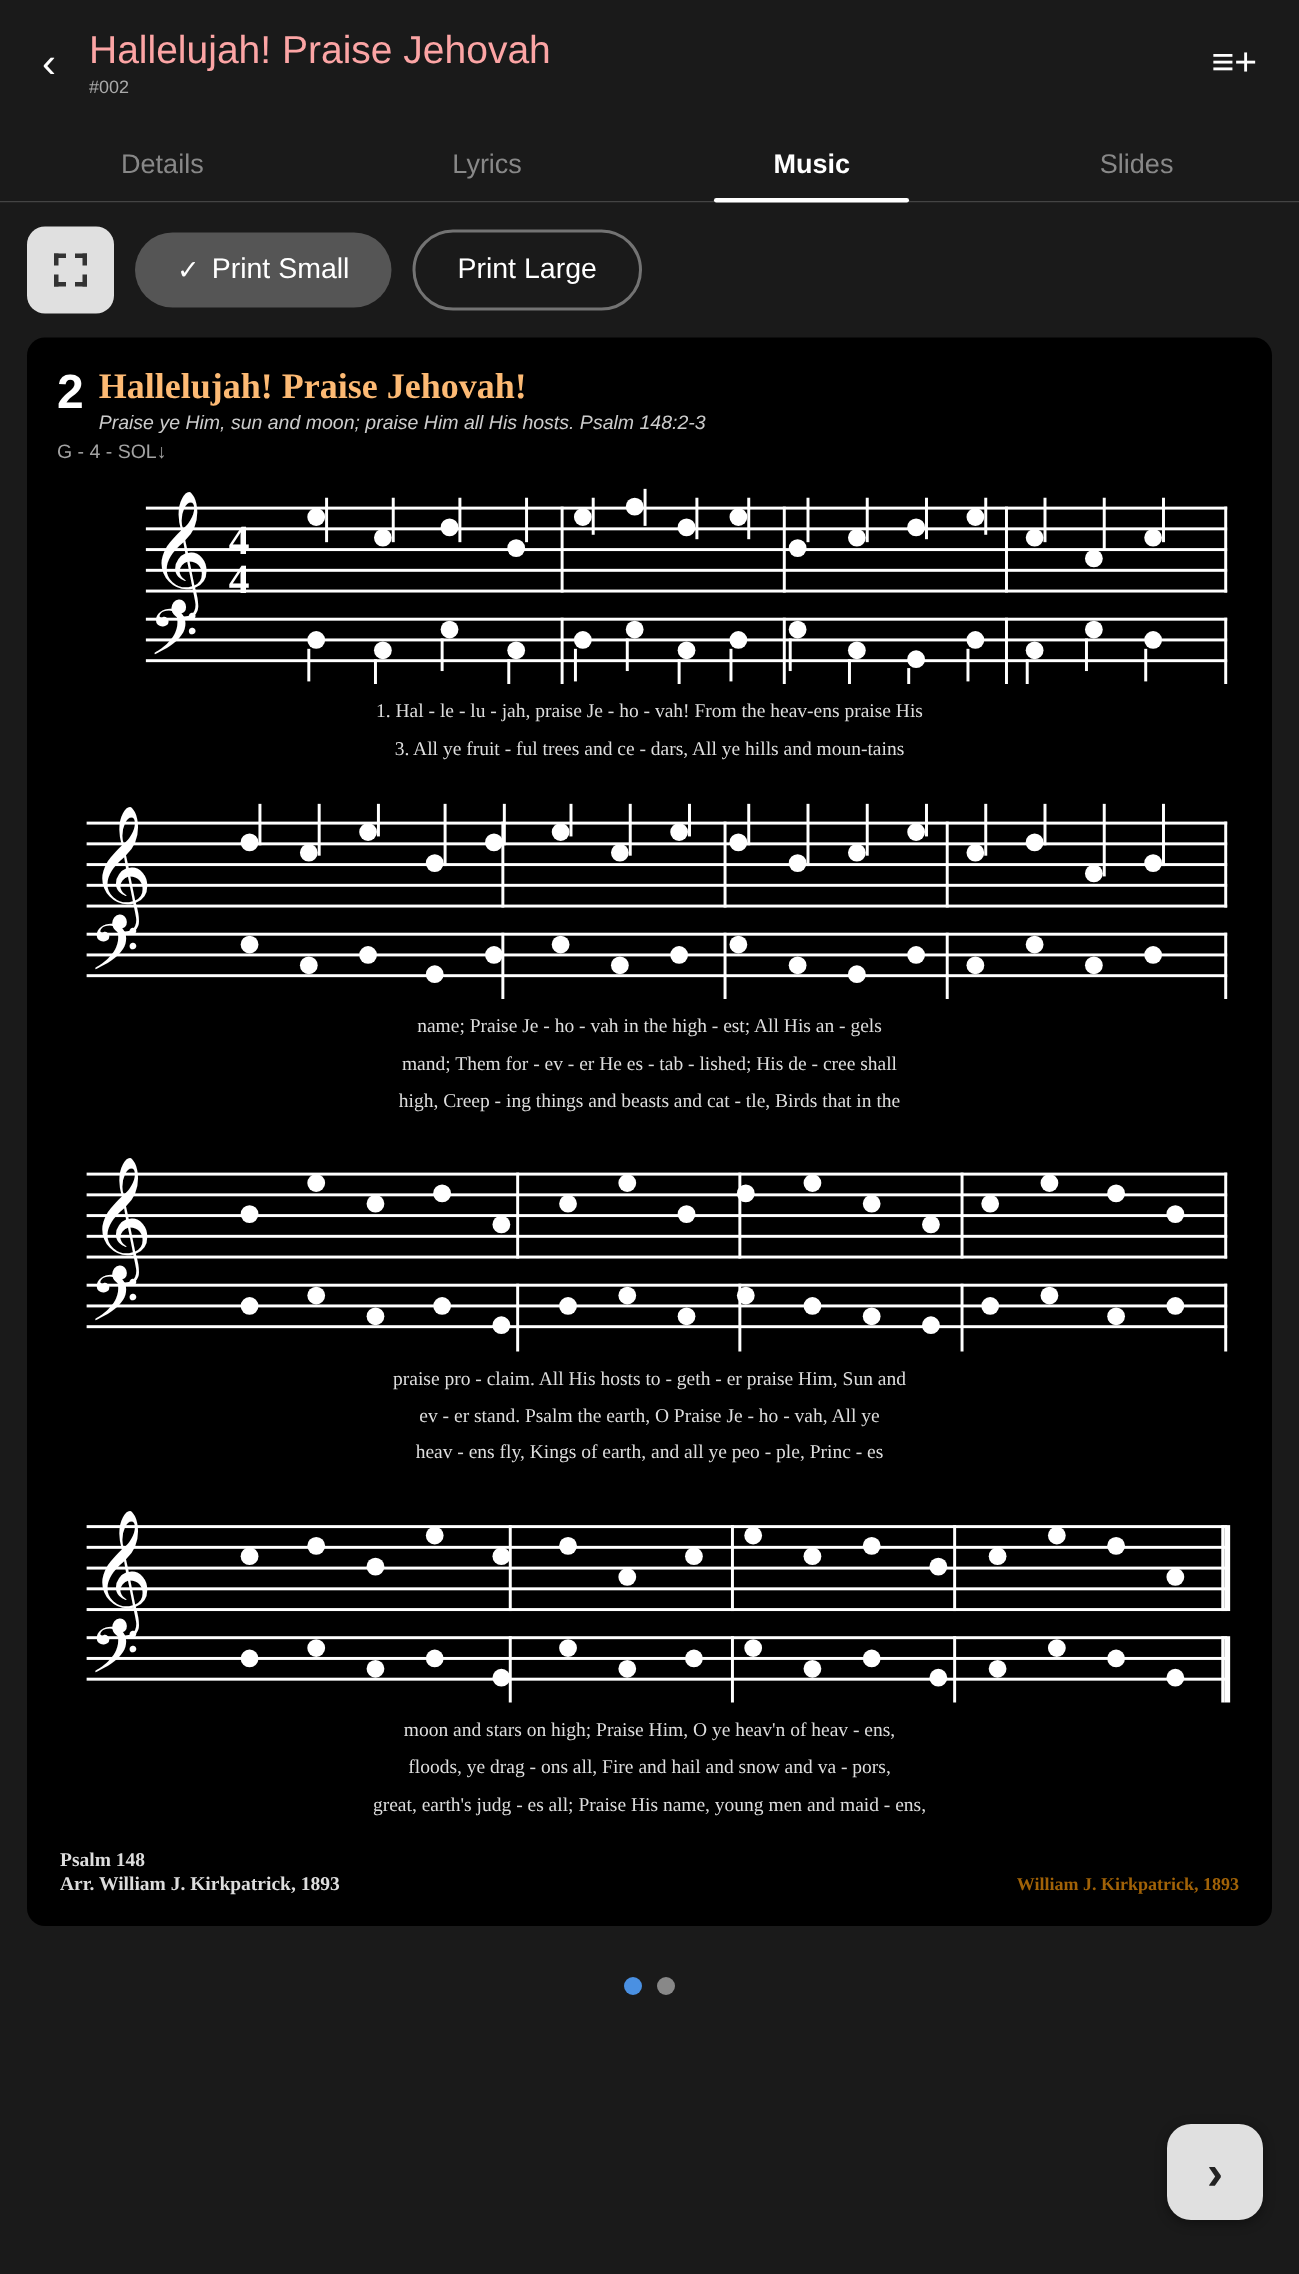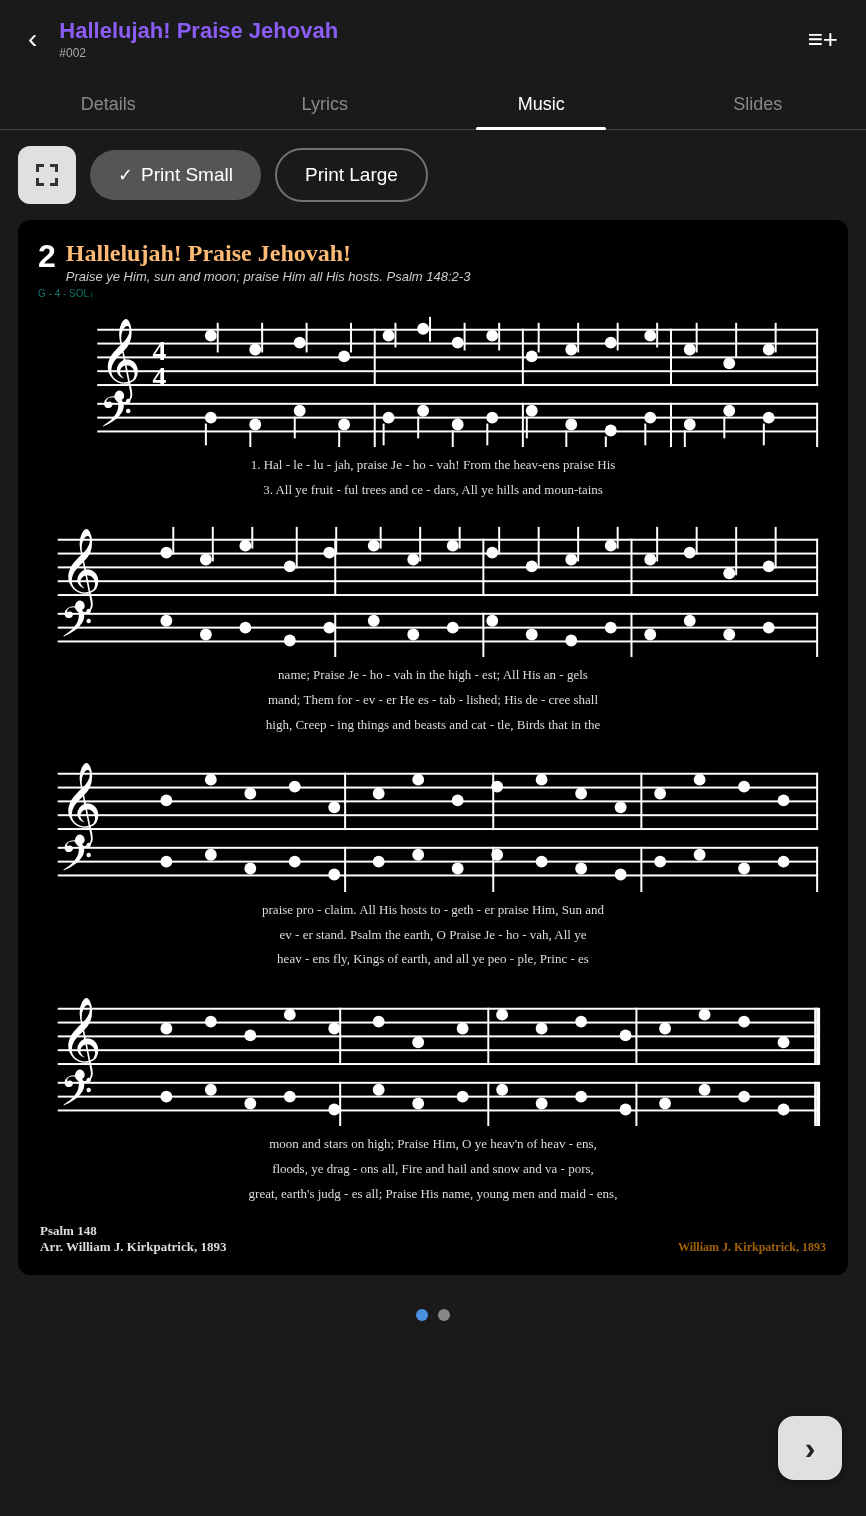--- a/index.html
+++ b/index.html
@@ -28,23 +28,23 @@
     }
     .back-btn {
       color: #fff;
       font-size: 28px;
       cursor: pointer;
       padding: 4px 8px;
       line-height: 1;
     }
     .header-title-block {}
     .header-title {
-      font-size: 22px;
-      font-weight: 700;
-      color: #8b5cf6;
+      font-size: 26px;
+      font-weight: 400;
+      color: #fca5a5;
     }
     .header-subtitle {
       font-size: 12px;
       color: #aaa;
       margin-top: 2px;
     }
     .menu-btn {
       font-size: 26px;
       color: #fff;
       cursor: pointer;
@@ -61,21 +61,21 @@
       flex: 1;
       text-align: center;
       padding: 14px 0;
       font-size: 18px;
       color: #888;
       cursor: pointer;
       position: relative;
     }
     .tab.active {
       color: #fff;
-      font-weight: 400;
+      font-weight: 700;
     }
     .tab.active::after {
       content: '';
       position: absolute;
       bottom: -1px;
       left: 20%;
       width: 60%;
       height: 3px;
       background: #fff;
       border-radius: 2px;
@@ -157,22 +157,22 @@
       display: inline-block;
     }
     .song-subtitle {
       font-size: 13px;
       color: #ccc;
       font-style: italic;
       display: block;
       margin-top: 2px;
     }
     .song-key {
-      font-size: 10px;
-      color: #0f766e;
+      font-size: 13px;
+      color: #a3a3a3;
       text-align: left;
       margin-top: 4px;
     }
 
     
     .staff-section {
       margin: 10px 0;
     }
 
     

